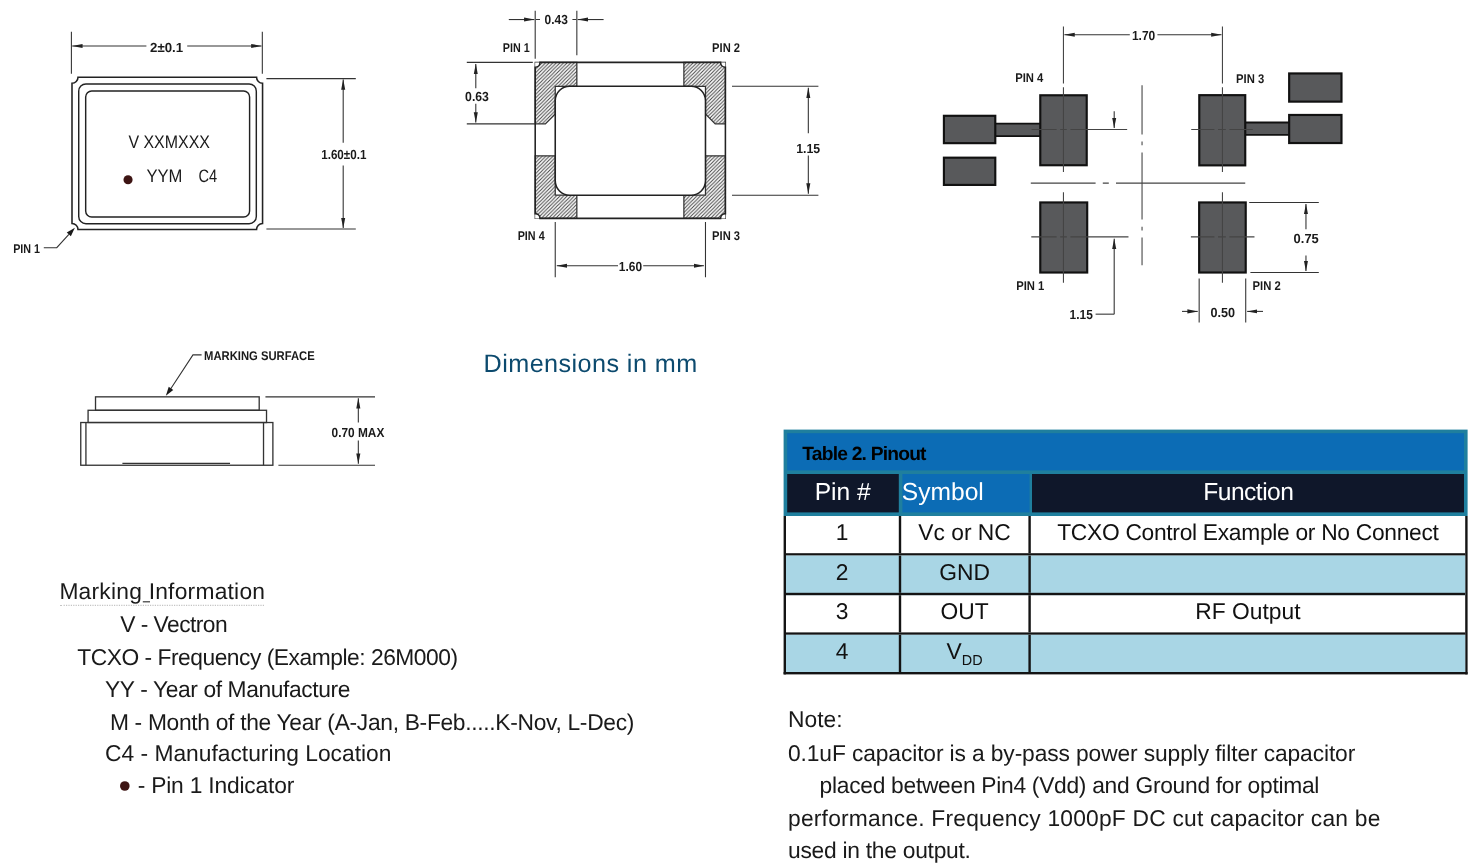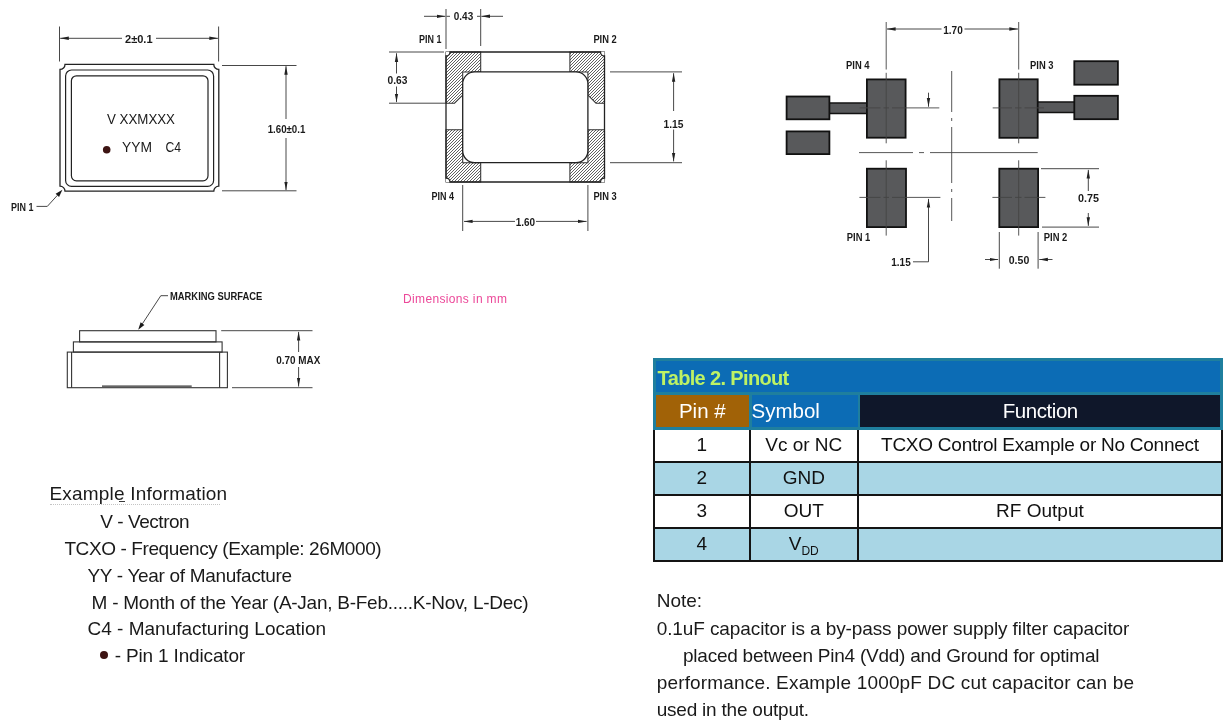--- a/index.html
+++ b/index.html
@@ -173,26 +173,26 @@
 <text class="pin" x="170" y="300" textLength="92.3" lengthAdjust="spacingAndGlyphs">MARKING SURFACE</text>
 
 <g stroke="#333" stroke-width="0.9" fill="none">
 <path d="M221.2,330.7 H312.5 M232,387.7 H312.5"></path>
 <path d="M298.6,352 V331.9" marker-end="url(#ae)"></path>
 <path d="M298.6,367 V386.5" marker-end="url(#ae)"></path>
 </g>
 <text class="dim" x="298.3" y="364" text-anchor="middle" textLength="44" lengthAdjust="spacingAndGlyphs">0.70 MAX</text>
 </svg>
 
-<div class="abs" style="left:403px;top:292px;font-size:12px;letter-spacing:0.35px;color:#ec4899">Dimensions in mm</div>
+<div class="abs" style="left:403px;top:292px;font-size:21px;letter-spacing:0.35px;color:#0c4a6e">Dimensions in mm</div>
 
 <div class="abs" style="left:653px;top:358px;width:570px;height:203.6px">
   <div class="abs" style="left:0;top:0;width:570px;height:72px;background:#1f7f9e"></div>
-  <div class="abs" style="left:2.6px;top:3px;width:564.8px;height:31.4px;background:#0c6cb5;color:#bef264;font-size:20px;letter-spacing:-0.65px;font-weight:bold;line-height:35px;padding-left:2px;box-sizing:border-box">Table 2. Pinout</div>
-  <div class="abs" style="left:2.6px;top:36.9px;width:93.4px;height:32.4px;background:#a16207;color:#fff;font-size:20.5px;line-height:31px;text-align:center">Pin #</div>
+  <div class="abs" style="left:2.6px;top:3px;width:564.8px;height:31.4px;background:#0c6cb5;color:#000000;font-size:16px;letter-spacing:-0.65px;font-weight:bold;line-height:35px;padding-left:13px;box-sizing:border-box">Table 2. Pinout</div>
+  <div class="abs" style="left:2.6px;top:36.9px;width:93.4px;height:32.4px;background:#0f172a;color:#fff;font-size:20.5px;line-height:31px;text-align:center">Pin #</div>
   <div class="abs" style="left:98.5px;top:36.9px;width:106.1px;height:32.4px;background:#0c6cb5;color:#fff;font-size:20.5px;line-height:31px;">Symbol</div>
   <div class="abs" style="left:207.2px;top:36.9px;width:360.2px;height:32.4px;background:#0f172a;color:#fff;font-size:20.5px;letter-spacing:-0.45px;line-height:31px;text-align:center">Function</div>
   <div class="abs" style="left:0;top:72px;width:570px;height:131.6px;border:2.4px solid #141414;border-top:none;box-sizing:border-box;font-size:19px;color:#111">
     <div style="height:31.1px;display:flex;border-bottom:2.4px solid #141414;box-sizing:content-box">
       <div style="width:93.7px;border-right:2.4px solid #141414;text-align:center;line-height:30px">1</div>
       <div style="width:106.2px;border-right:2.4px solid #141414;text-align:center;line-height:30px">Vc or NC</div>
       <div style="flex:1;text-align:center;line-height:30px;letter-spacing:-0.25px">TCXO Control Example or No Connect</div>
     </div>
     <div style="height:31.1px;display:flex;border-bottom:2.4px solid #141414;background:#a9d6e5">
       <div style="width:93.7px;border-right:2.4px solid #141414;text-align:center;line-height:30px">2</div>
@@ -203,28 +203,28 @@
       <div style="width:106.2px;border-right:2.4px solid #141414;text-align:center;line-height:30px">OUT</div>
       <div style="flex:1;text-align:center;line-height:30px">RF Output</div>
     </div>
     <div style="height:30.5px;display:flex;background:#a9d6e5">
       <div style="width:93.7px;border-right:2.4px solid #141414;text-align:center;line-height:30px">4</div>
       <div style="width:106.2px;border-right:2.4px solid #141414;text-align:center;line-height:30px">V<span style="font-size:12px;vertical-align:-5px">DD</span></div>
     </div>
   </div>
 </div>
 
-<div class="abs mk" style="left:49.5px;top:483px;letter-spacing:0.19px">Example Information</div>
+<div class="abs mk" style="left:49.5px;top:483px;letter-spacing:0.19px">Marking Information</div>
 <div class="abs" style="left:118.8px;top:500.8px;width:6.4px;height:1.6px;background:#3a3a3a"></div>
 <div class="abs" style="left:50px;top:502.6px;width:170px;height:1px;border-bottom:1px dotted #c4c4c4"></div>
 <div class="abs mk" style="left:100.3px;top:511px;letter-spacing:-0.46px">V - Vectron</div>
 <div class="abs mk" style="left:64.4px;top:538px;letter-spacing:-0.4px">TCXO - Frequency (Example: 26M000)</div>
 <div class="abs mk" style="left:87.5px;top:565px;letter-spacing:-0.32px">YY - Year of Manufacture</div>
 <div class="abs mk" style="left:91.6px;top:592px;letter-spacing:-0.26px">M - Month of the Year (A-Jan, B-Feb.....K-Nov, L-Dec)</div>
 <div class="abs mk" style="left:87.5px;top:618px">C4 - Manufacturing Location</div>
 <div class="abs" style="left:99.5px;top:651px;width:8px;height:8px;border-radius:50%;background:#3d1413"></div>
 <div class="abs mk" style="left:114.7px;top:645px;letter-spacing:-0.16px">- Pin 1 Indicator</div>
 
 <div class="abs mk" style="left:656.7px;top:590px">Note:</div>
 <div class="abs mk" style="left:656.7px;top:618px;letter-spacing:-0.1px">0.1uF capacitor is a by-pass power supply filter capacitor</div>
 <div class="abs mk" style="left:683px;top:645px;letter-spacing:-0.24px">placed between Pin4 (Vdd) and Ground for optimal</div>
-<div class="abs mk" style="left:656.7px;top:672px;letter-spacing:0.17px">performance. Example 1000pF DC cut capacitor can be</div>
+<div class="abs mk" style="left:656.7px;top:672px;letter-spacing:0.17px">performance. Frequency 1000pF DC cut capacitor can be</div>
 <div class="abs mk" style="left:656.7px;top:699px;letter-spacing:-0.22px">used in the output.</div>
 
 </body></html>

